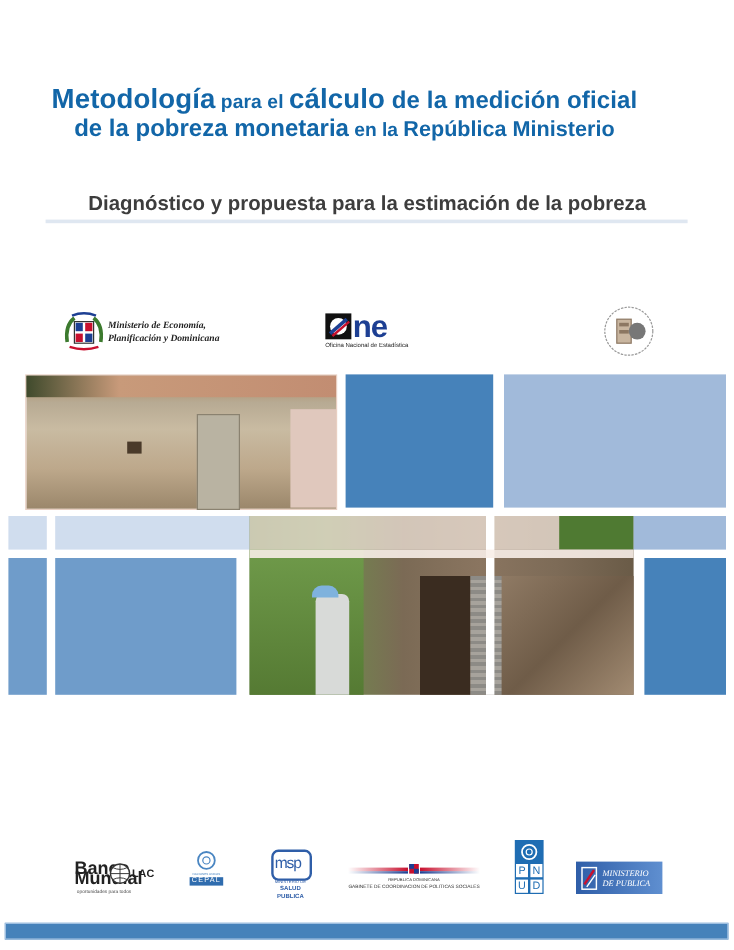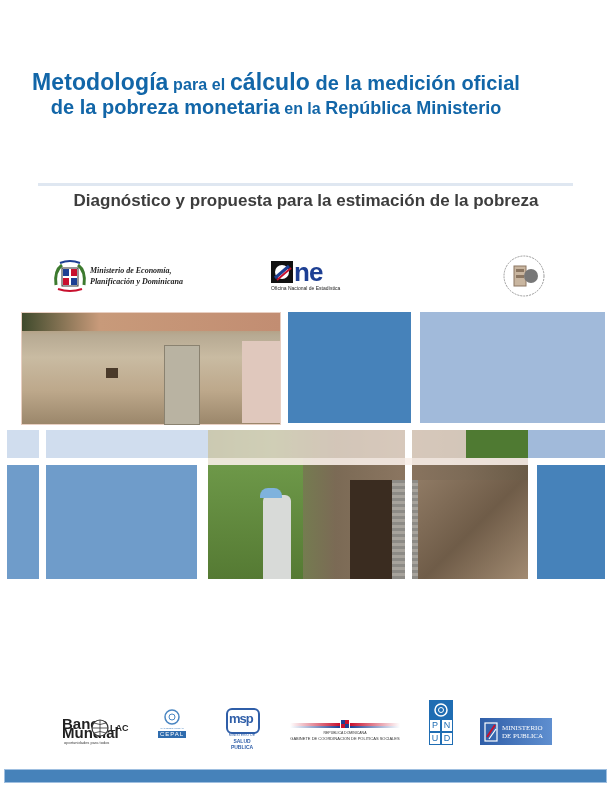--- a/index.html
+++ b/index.html
@@ -1,23 +1,23 @@
 <!DOCTYPE html>
 <html><head>
 <meta charset="utf-8">
 <style>
   html, body { margin: 0; padding: 0; }
   body { width: 612px; height: 792px; background: #ffffff; position: relative; overflow: hidden; font-family: "Liberation Sans", sans-serif; }
   .abs { position: absolute; }
-  .title { left: 0; width: 552px; text-align: center; color: #1266a8; font-weight: bold; }
+  .title { left: 0; width: 552px; text-align: center; color: #1266a8; font-weight: bold; padding-left: 11px; }
   .t1 { top: 70px; font-size: 20px; line-height: 24px; letter-spacing: 0.1px; }
   .t2 { top: 95px; font-size: 20px; line-height: 24px; }
   .small { font-size: 16px; }
   .big { font-size: 23px; }
-  .subtitle { top: 160px; left: 0; width: 612px; text-align: center; color: #3d3d3d; font-weight: bold; font-size: 17px; margin-top: 31px; }
+  .subtitle { top: 160px; left: 0; width: 612px; text-align: center; color: #3d3d3d; font-weight: bold; font-size: 17px; }
   .rule { top: 183px; left: 38px; width: 535px; height: 3px; background: #dfe7f1; }
   .logo-text { font-family: "Liberation Serif", serif; }
   .block { position: absolute; }
   .photo1 { left: 21px; top: 312px; width: 258px; height: 111px;
     background: linear-gradient(180deg, #7a6a4f 0%, #b39a7a 12%, #b7aa93 20%, #c9bba2 40%, #bda88b 70%, #9b876b 100%); border: 1px solid #e8cfc2; }
   .photo2 { left: 208px; top: 430px; width: 320px; height: 149px;
     background: linear-gradient(90deg, #5d7a3c 0%, #6f8c4c 20%, #7b6a55 40%, #8a7560 60%, #7d6b57 80%, #6a5b47 100%); }
   .photo2top { left: 208px; top: 430px; width: 320px; height: 28px; background: rgba(240,228,218,0.75); }
   .tree { left: 466px; top: 430px; width: 62px; height: 28px; background: #4f7a32; }
   .white-v { background: #ffffff; }
@@ -128,21 +128,21 @@
   <svg width="16" height="16" viewBox="0 0 16 16" style="position:absolute;left:8px;top:0;">
     <circle cx="8" cy="8" r="7" fill="#ffffff" stroke="#4a86c2" stroke-width="1.5"></circle>
     <circle cx="8" cy="8" r="3" fill="none" stroke="#4a86c2" stroke-width="1"></circle>
   </svg>
   <div style="position:absolute;left:0;top:18px;width:32px;font-size:2.5px;text-align:center;color:#4a86c2;">NACIONES UNIDAS</div>
   <div style="position:absolute;left:2px;top:22px;width:28px;height:7px;background:#2f6cae;color:#fff;font-size:6px;text-align:center;line-height:7px;letter-spacing:1px;">CEPAL</div>
 </div>
 
 <div class="abs" style="left:222px;top:708px;width:40px;height:40px;">
   <div style="position:absolute;left:4px;top:0;width:30px;height:22px;border:2px solid #2f5ea8;border-radius:6px;background:#fff;"></div>
-  <div style="position:absolute;left:7px;top:3px;font-size:13px;font-weight:bold;color:#2f5ea8;letter-spacing:-1px;">msp</div>
+  <div style="position:absolute;left:7px;top:3px;font-size:13px;font-weight:normal;color:#2f5ea8;letter-spacing:-1px;">msp</div>
   <div style="position:absolute;left:0;top:25px;width:40px;text-align:center;font-size:3.5px;color:#2f5ea8;">MINISTERIO DE</div>
   <div style="position:absolute;left:0;top:30px;width:40px;text-align:center;font-size:5px;font-weight:bold;color:#2f5ea8;">SALUD PUBLICA</div>
 </div>
 
 <div class="abs" style="left:290px;top:719px;width:110px;height:24px;">
   <div style="position:absolute;left:0;top:4px;width:50px;height:3px;background:linear-gradient(90deg,transparent,#c8102e);"></div>
   <div style="position:absolute;left:0;top:7px;width:50px;height:2px;background:linear-gradient(90deg,transparent,#1d3f93);"></div>
   <div style="position:absolute;left:60px;top:4px;width:50px;height:3px;background:linear-gradient(270deg,transparent,#c8102e);"></div>
   <div style="position:absolute;left:60px;top:7px;width:50px;height:2px;background:linear-gradient(270deg,transparent,#1d3f93);"></div>
   <svg width="10" height="10" viewBox="0 0 10 10" style="position:absolute;left:50px;top:0;">
@@ -164,19 +164,19 @@
   <div style="position:absolute;left:1px;top:33px;width:10px;height:11px;background:#fff;color:#1f6db3;font-size:9px;text-align:center;line-height:11px;">U</div>
   <div style="position:absolute;left:13px;top:33px;width:10px;height:11px;background:#fff;color:#1f6db3;font-size:9px;text-align:center;line-height:11px;">D</div>
 </div>
 
 <div class="abs" style="left:480px;top:718px;width:72px;height:27px;background:linear-gradient(90deg,#2f5ea8,#5f8fd0);">
   <svg width="16" height="22" viewBox="0 0 16 22" style="position:absolute;left:3px;top:3px;">
     <rect x="2" y="2" width="12" height="18" fill="none" stroke="#fff" stroke-width="1.2"></rect>
     <path d="M4 16 L12 4" stroke="#c8102e" stroke-width="2"></path>
     <path d="M6 18 L13 8" stroke="#fff" stroke-width="1.2"></path>
   </svg>
-  <div style="position:absolute;left:22px;top:6px;font-size:7px;color:#fff;line-height:8px;font-family:'Liberation Serif',serif;">
+  <div style="position:absolute;left:22px;top:6px;font-size:7px;color:#fff;line-height:8px;font-family:'Liberation Serif',serif;font-style:italic;">
     <div>MINISTERIO</div>
     <div>DE PUBLICA</div>
   </div>
 </div>
 
 <div class="abs bottom-bar"></div>
 
 </body></html>

